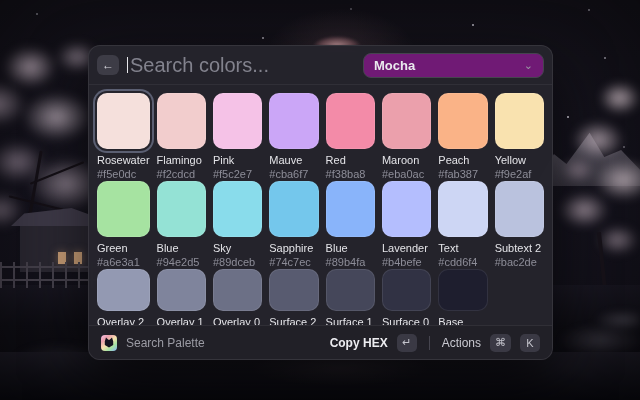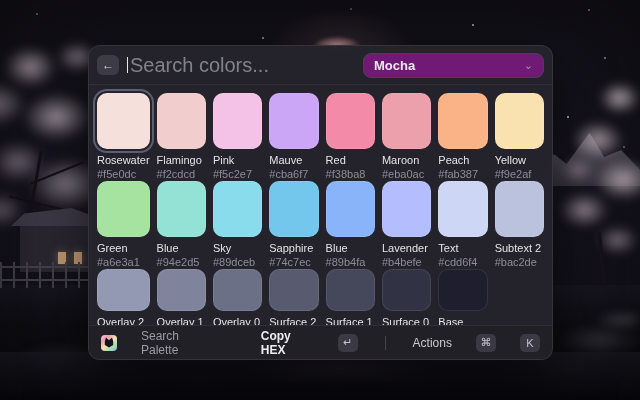--- a/index.html
+++ b/index.html
@@ -87,21 +87,21 @@
   .flavor-label{font-size:13px;font-weight:700;color:#eaeaee;}
   .flavor-chevron{font-size:11px;color:#9a9aa4;line-height:10px;}
   .grid{flex:1;overflow:hidden;padding:8px 8px 0;display:grid;grid-template-columns:repeat(8,1fr);
     column-gap:7px;row-gap:0;align-content:start;}
   .cell{display:flex;flex-direction:column;cursor:pointer;}
   .swatch{height:56px;border-radius:10px;border:1px solid rgba(255,255,255,.09);box-sizing:border-box;}
   .cell.compact .swatch{height:42px;}
   .cell.selected .swatch{box-shadow:0 0 0 2px #25242c,0 0 0 4px #5b5f72;}
   .swatch-name{margin-top:5px;font-size:11px;font-weight:400;color:#e4e4e8;line-height:13px;white-space:nowrap;overflow:hidden;}
   .swatch-hex{margin-top:1px;font-size:11px;color:#8d8d98;line-height:13px;white-space:nowrap;}
-  .footer{height:33px;flex:none;display:flex;align-items:center;gap:24px;padding:0 12px;
+  .footer{height:33px;flex:none;display:flex;align-items:center;gap:9px;padding:0 12px;
     border-top:1px solid rgba(255,255,255,.07);background:rgba(30,29,36,.45);}
   .app-icon{width:16px;height:16px;flex:none;border-radius:4px;position:relative;
     background:linear-gradient(140deg,#f5c2e7 0%,#eba0ac 25%,#f9e2af 50%,#a6e3a1 72%,#89b4fa 100%);}
   .app-icon::after{content:"";position:absolute;inset:2px;background:#161420;
     clip-path:polygon(15% 40%,25% 8%,45% 28%,55% 28%,75% 8%,85% 40%,85% 70%,50% 92%,15% 70%);}
   .app-name{font-size:12px;color:#9b9ba4;}
   .spacer{flex:1;}
   .action-primary{font-size:12px;font-weight:700;color:#ededf1;cursor:pointer;}
   .key{height:18px;min-width:10px;padding:0 5px;border-radius:5px;background:#3a3944;color:#c3c3cb;
     font-size:11px;display:flex;align-items:center;justify-content:center;cursor:pointer;}

